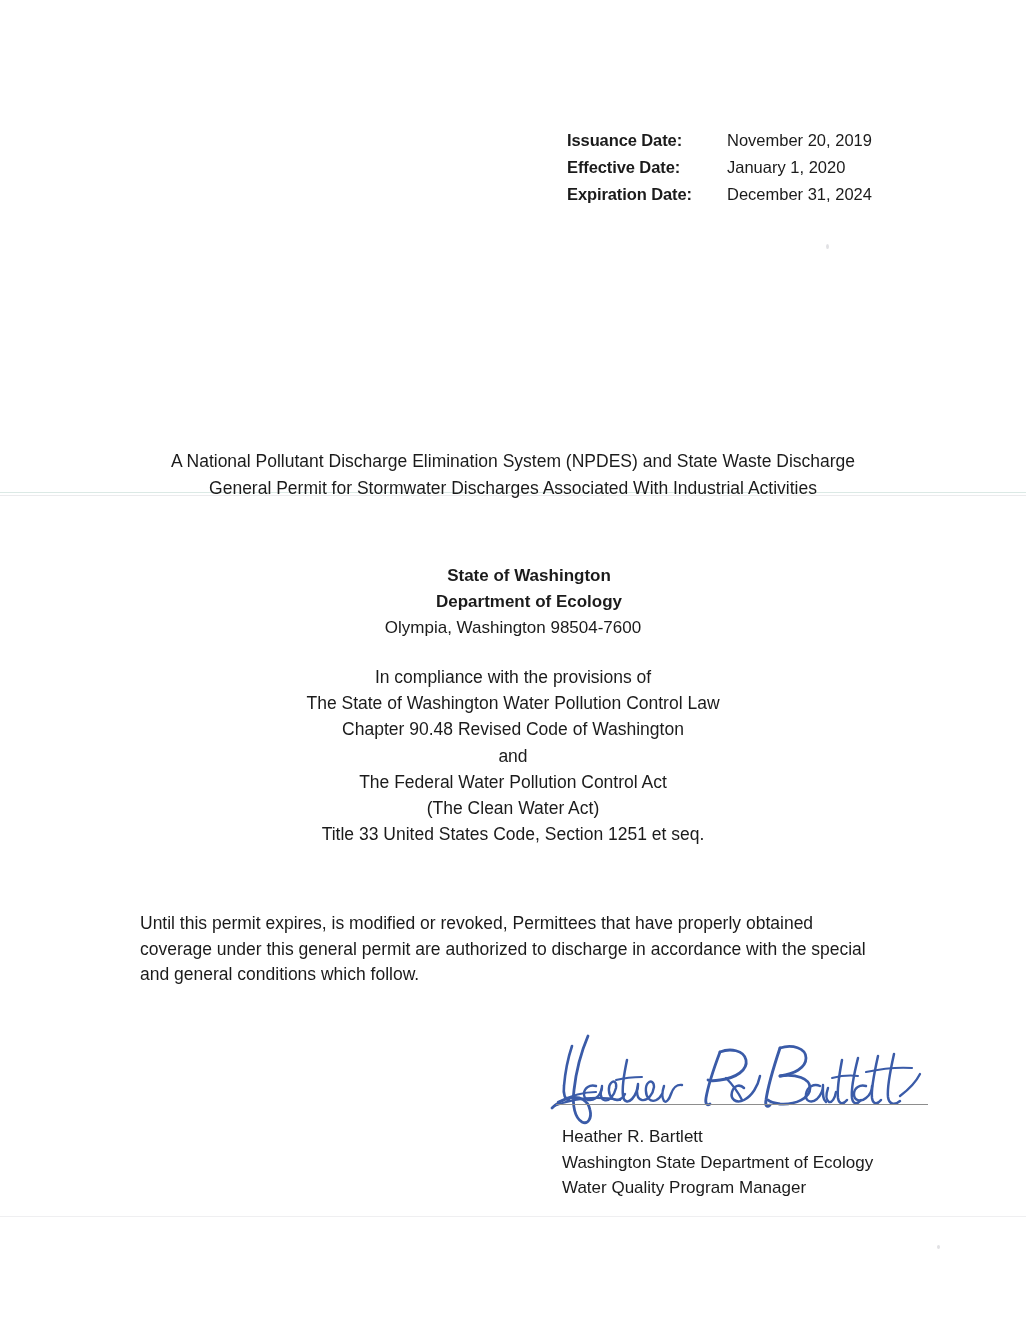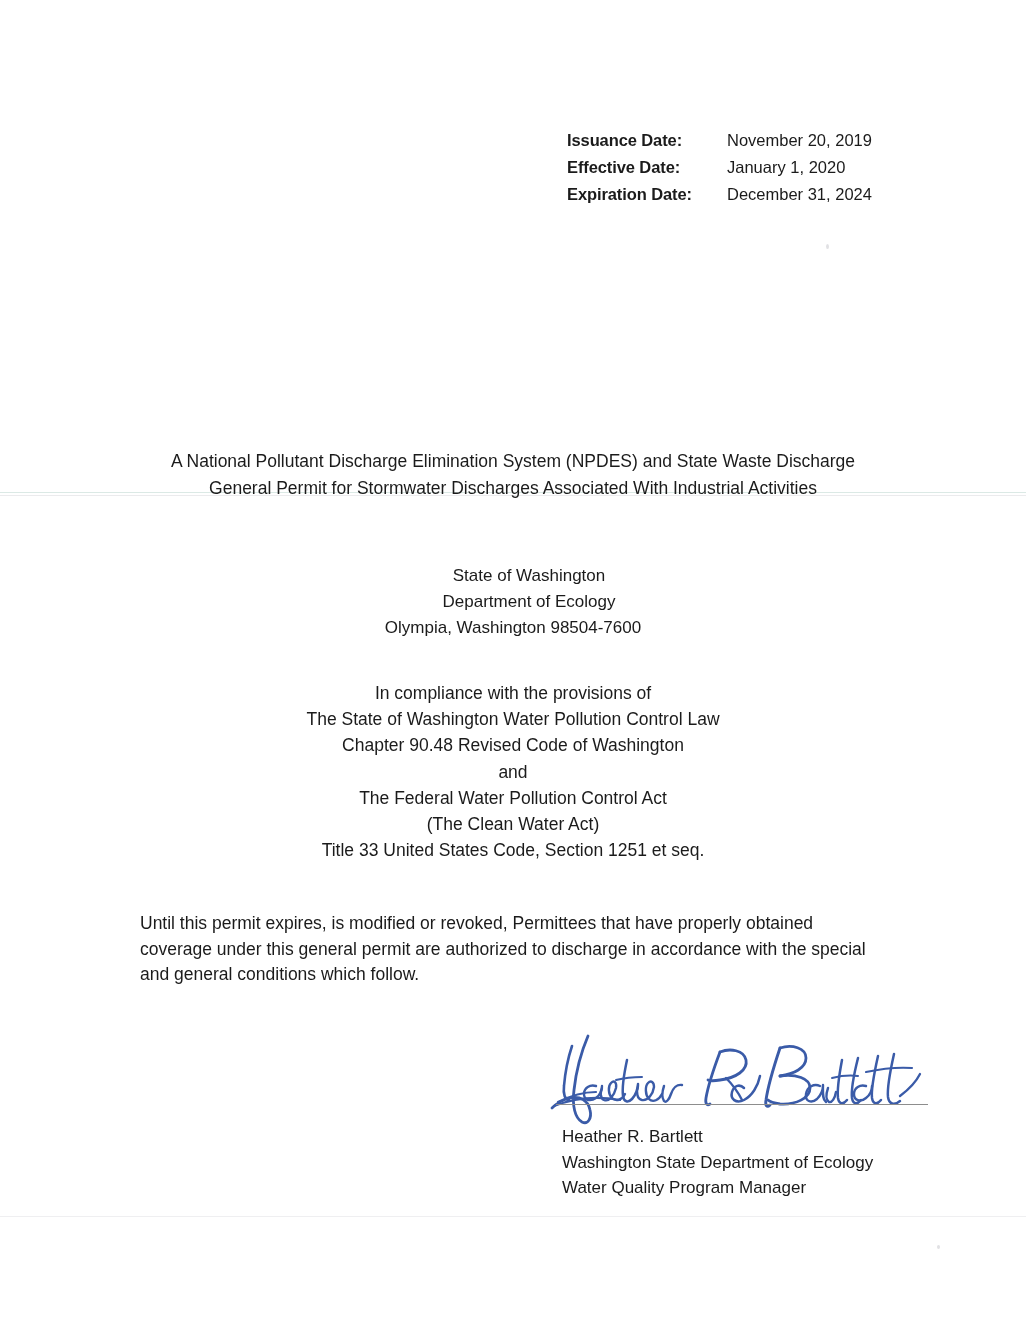--- a/index.html
+++ b/index.html
@@ -92,28 +92,28 @@
   
   .agency {
     position: absolute;
     left: 0;
     top: 555px;
     width: 1026px;
     text-align: center;
     font-size: 17px;
     line-height: 26px;
   }
-  .agency .b { font-weight: normal; display: block; padding-left: 32px; }
+  .agency .b { font-weight: bold; display: block; padding-left: 32px; }
   .agency .r { font-weight: normal; display: block; }
 
   
   .compliance {
     position: absolute;
     left: 0;
-    top: 672px;
+    top: 656px;
     width: 1026px;
     text-align: center;
     font-size: 17.5px;
     line-height: 26.2px;
     font-weight: normal;
   }
   .compliance span { display: block; }
 
   
   .authorization {

